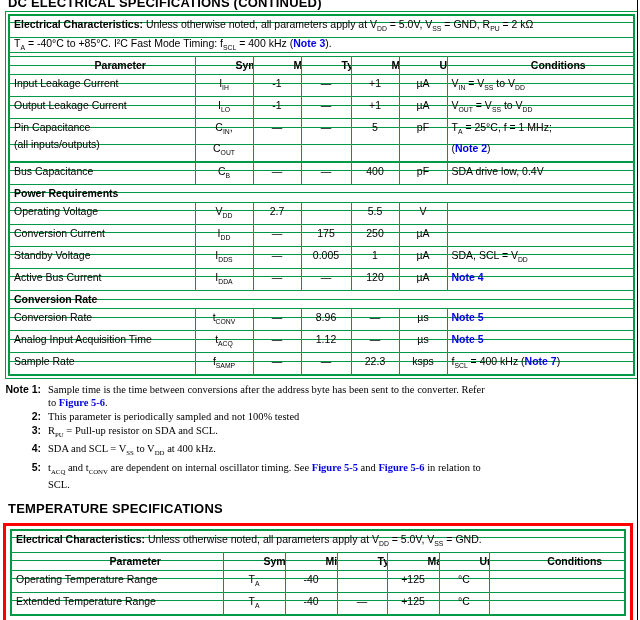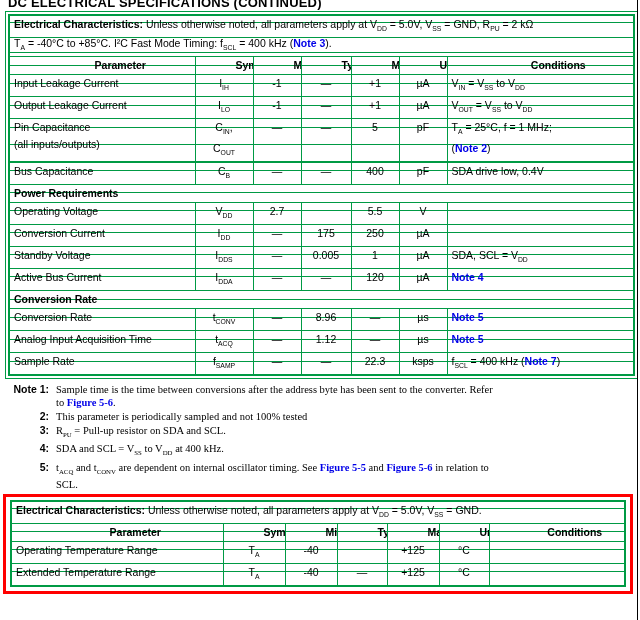--- a/index.html
+++ b/index.html
@@ -52,21 +52,21 @@
   .col-head th{font-weight:bold;text-align:center;padding-left:40px;}
   .section-row td{font-weight:bold;}
   .spec-table td.c1,.spec-table td.c2,.spec-table td.c3,
   .spec-table td.c4,.spec-table td.c5{text-align:center;}
   .t1 .c0{width:186px}.t1 .c1{width:58px}.t1 .c2{width:48px}
   .t1 .c3{width:50px}.t1 .c4{width:48px}.t1 .c5{width:48px}
   .t2 .c0{width:212px}.t2 .c1{width:62px}.t2 .c2{width:52px}
   .t2 .c3{width:50px}.t2 .c4{width:52px}.t2 .c5{width:50px}
   sub{font-size:0.65em;}
   .doclink{color:var(--blue);font-weight:bold;cursor:pointer;}
-  .notes{margin:7px 8px 0 12px;font-size:10.5px;line-height:13px;}
+  .notes{margin:7px 8px 0 4px;font-size:10.5px;line-height:13px;}
   .note{display:flex;margin-bottom:1px;}
   .note-label{flex:none;width:44px;text-align:right;padding-right:7px;font-weight:bold;}
   .note-text{flex:1;font-family:Liberation Serif, serif;}
   .red-box{
     display:inline-block;border:3px solid var(--red);
     padding:3px 4px 4px 4px;margin:2px 0 0 3px;
   }
   .page-edge{
     position:absolute;top:0;bottom:0;right:2px;width:1px;background:#000;
   }
@@ -227,20 +227,21 @@
       <div class="note">
         <span class="note-label">4:</span>
         <span class="note-text">SDA and SCL = V<sub>SS</sub> to V<sub>DD</sub> at 400 kHz.</span>
       </div>
       <div class="note">
         <span class="note-label">5:</span>
         <span class="note-text">t<sub>ACQ</sub> and t<sub>CONV</sub> are dependent on internal oscillator timing. See <span class="doclink">Figure 5-5</span> and <span class="doclink">Figure 5-6</span> in relation to<br>SCL.</span>
       </div>
     </div>
 
+  <div class="doc-title2">TEMPERATURE SPECIFICATIONS</div>
 
   <div class="red-box">
     <table class="spec-table t2">
       <colgroup>
         <col class="c0">
           <col class="c1">
           <col class="c2">
           <col class="c3">
           <col class="c4">
           <col class="c5">

